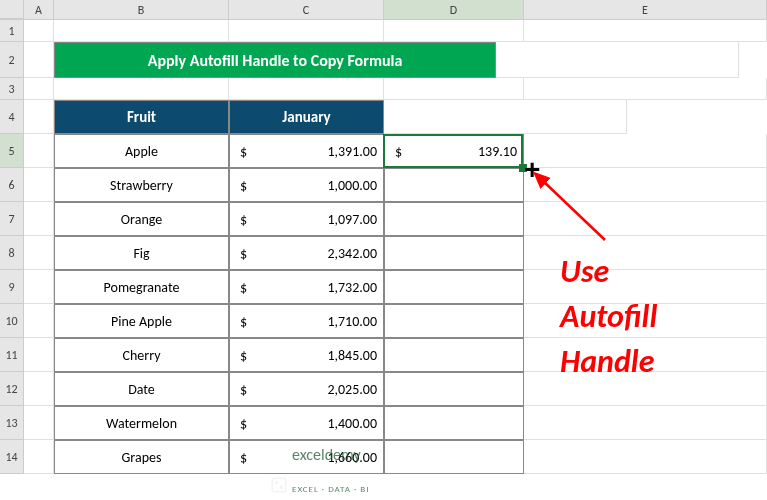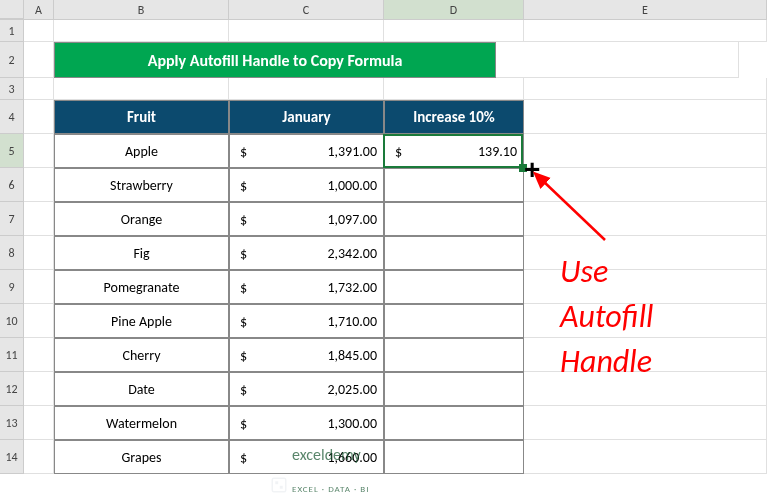--- a/index.html
+++ b/index.html
@@ -124,21 +124,21 @@
     line-height: 1;
   }
   .arrow {
     position: absolute;
     z-index: 8;
   }
   .annotation {
     position: absolute;
     color: #ff0000;
     font-size: 32px;
-    font-weight: normal;
+    font-weight: bold;
     font-style: italic;
     font-family: Calibri, Arial;
     line-height: 1.4;
     z-index: 8;
   }
   .watermark {
     position: absolute;
     color: #14532d;
     font-size: 16px;
     top: 445px;
@@ -193,21 +193,20 @@
     <div class="cell colC"></div>
     <div class="cell colD"></div>
     <div class="cell colE"></div>
   </div>
 
   <div class="row" style="height:34px">
     <div class="row-header">4</div>
     <div class="cell colA"></div>
     <div class="cell header-cell colB">Fruit</div>
     <div class="cell header-cell colC">January</div>
-    <div class="cell header-cell colD">Increase 10%</div>
     <div class="cell colE"></div>
   </div>
 
   <div id="data-rows">
       <div class="row">
         <div class="row-header selected">5</div>
         <div class="cell colA"></div>
         <div class="cell data-cell fruit-cell colB">Apple</div>
         <div class="cell data-cell money-cell colC">
           <span class="dollar">$</span>
@@ -295,21 +294,21 @@
         </div>
         <div class="cell data-cell money-cell colD"></div>
         <div class="cell colE"></div>
       </div>
       <div class="row">
         <div class="row-header">13</div>
         <div class="cell colA"></div>
         <div class="cell data-cell fruit-cell colB">Watermelon</div>
         <div class="cell data-cell money-cell colC">
           <span class="dollar">$</span>
-          <span class="amount">1,300.00</span>
+          <span class="amount">1,400.00</span>
         </div>
         <div class="cell data-cell money-cell colD"></div>
         <div class="cell colE"></div>
       </div>
       <div class="row">
         <div class="row-header">14</div>
         <div class="cell colA"></div>
         <div class="cell data-cell fruit-cell colB">Grapes</div>
         <div class="cell data-cell money-cell colC">
           <span class="dollar">$</span>

